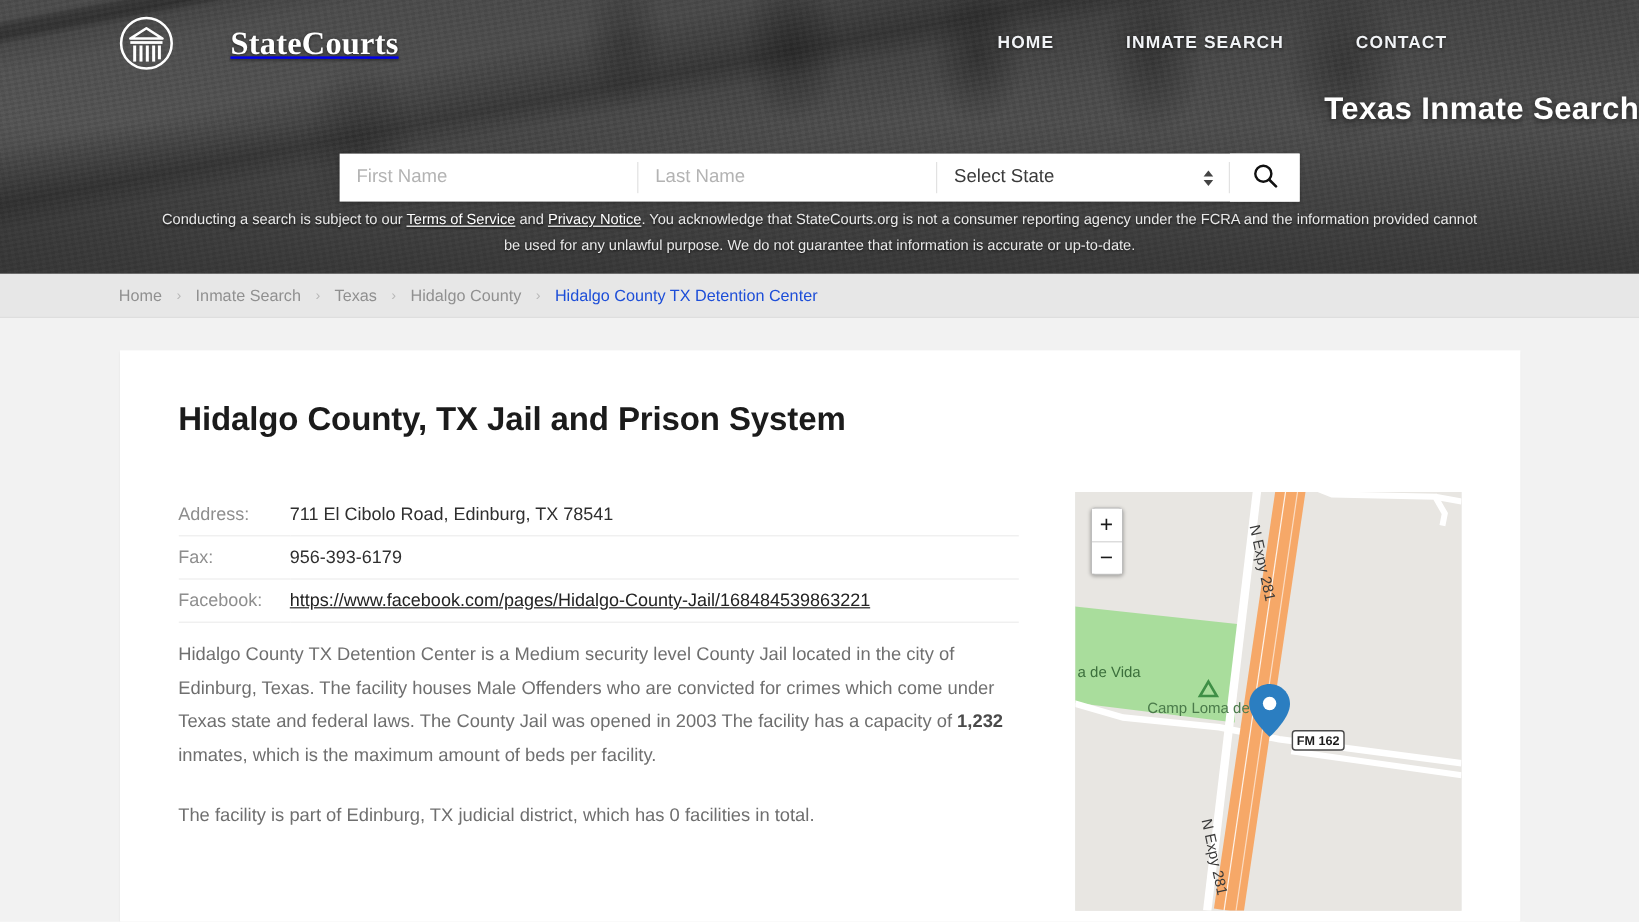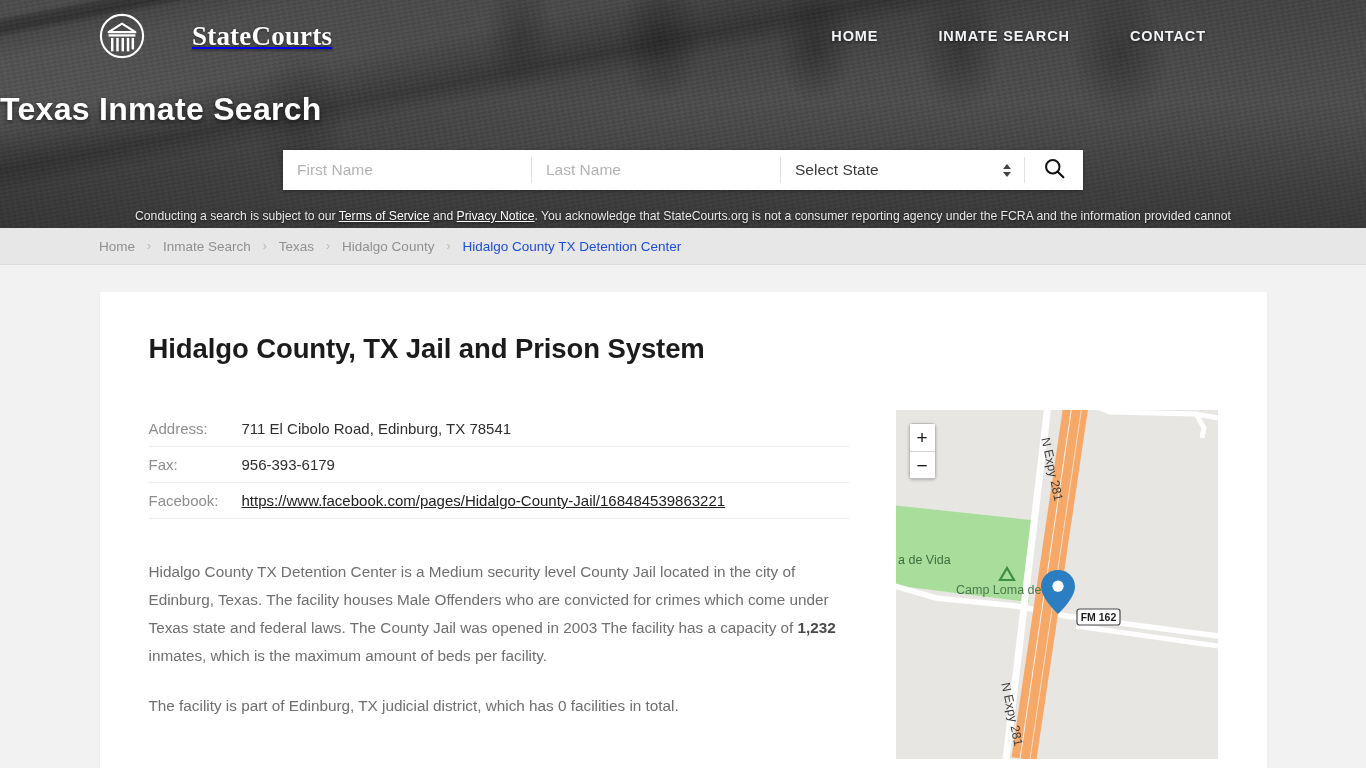--- a/index.html
+++ b/index.html
@@ -83,26 +83,26 @@
     font-size: 14.5px;
     font-weight: 700;
     letter-spacing: .9px;
     text-decoration: none;
     text-shadow: 0 1px 3px rgba(0,0,0,.65);
     white-space: nowrap;
   }
 
   
   .hero-title {
-    text-align: left;
+    text-align: right;
     color: #ffffff;
-    font-size: 32px;
+    font-size: 26px;
     font-weight: 700;
     letter-spacing: .3px;
-    margin: 19px 0 0;
+    margin: 3px 0 0;
     text-shadow: 0 2px 5px rgba(0,0,0,.6);
   }
 
   
   .searchbar {
     margin: 22px auto 0;
     width: 800px;
     height: 40px;
     background: #ffffff;
     display: flex;
@@ -144,21 +144,21 @@
   .spin i.dn { border-top: 5px solid #444; }
   .searchbtn {
     width: 58px;
     display: flex; align-items: center; justify-content: center;
     background: #fff; border: 0; cursor: pointer; padding: 0;
   }
 
   
   .disclaimer {
     width: 1100px;
-    margin: 16px auto 0;
+    margin: 5px auto 0;
     text-align: center;
     color: #e9e9e9;
     font-size: 12.2px;
     line-height: 21px;
     text-shadow: 0 1px 2px rgba(0,0,0,.7);
   }
   .disclaimer a { color: #ffffff; text-decoration: underline; }
 
   
   .crumbbar {
@@ -217,21 +217,21 @@
     font-size: 15px;
     padding: 9px 0;
   }
   .facts td a {
     color: #222;
     text-decoration: underline;
   }
 
   
   .bodycopy {
-    margin-top: 39px;
+    margin-top: 13px;
     color: #6f6f6f;
     font-size: 15.3px;
     line-height: 28px;
   }
   .bodycopy p { margin: 0 0 22px; }
   .bodycopy b { color: #4a4a4a; font-weight: 700; }
 
   
   .mapwrap {
     position: relative;

